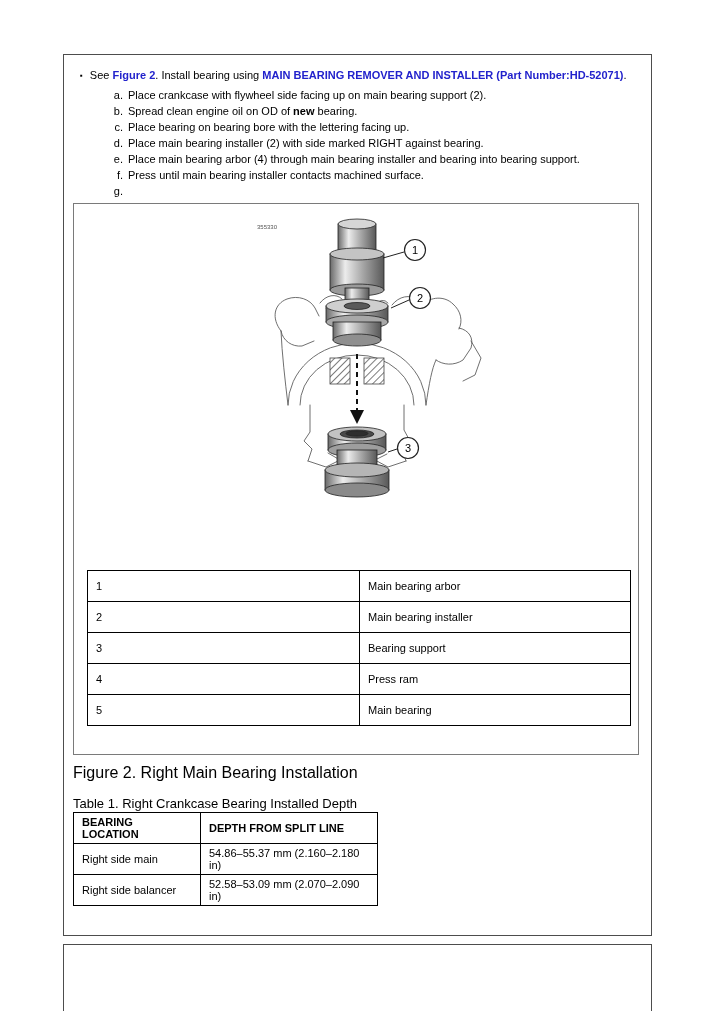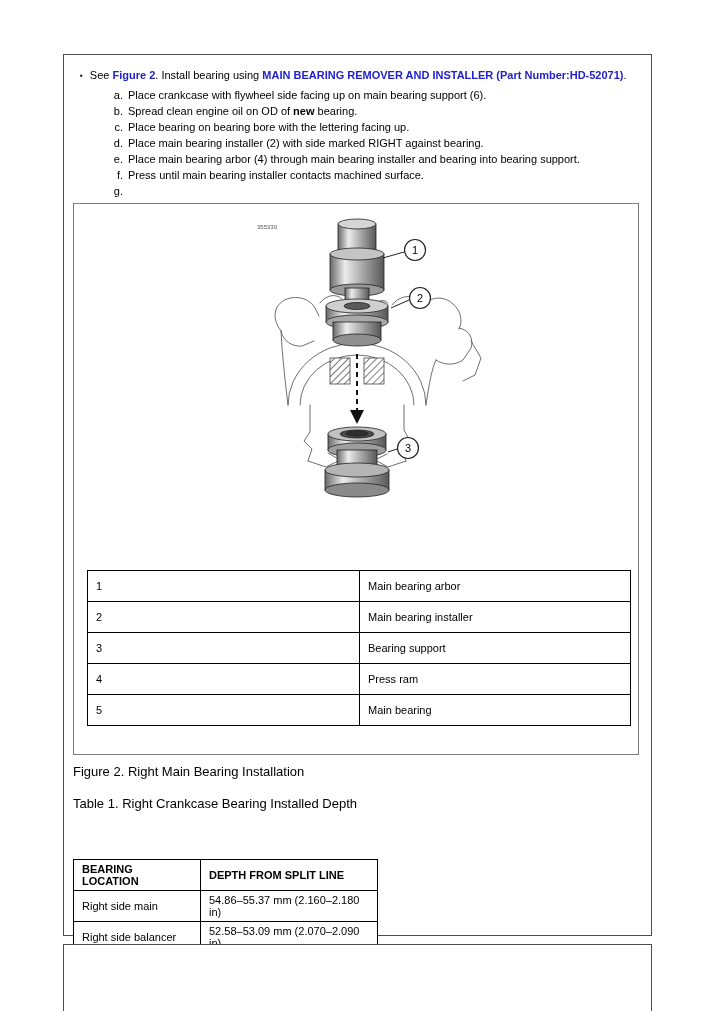--- a/index.html
+++ b/index.html
@@ -36,24 +36,24 @@
   .figure-svg { position:absolute; left:0; top:4px; }
 
   .legend-table { position:absolute; left:13px; top:366px; border-collapse:collapse; }
   .legend-table td {
     border:1px solid #000; height:31px; font-size:11px;
     padding:0 4px 0 8px; vertical-align:middle; background:#fff;
   }
   .legend-num  { width:272px; }
   .legend-desc { width:271px; }
 
-  .figure-caption { position:absolute; left:9px; top:709px; font-size:13px; }
+  .figure-caption { position:absolute; left:9px; top:709px; font-size:16px; }
   .table1-title  { position:absolute; left:9px; top:741px; font-size:13px; }
 
-  .table1 { position:absolute; left:9px; top:757px; border-collapse:collapse;margin-top:47px; }
+  .table1 { position:absolute; left:9px; top:757px; border-collapse:collapse; }
   .table1 th, .table1 td {
     border:1px solid #000; height:31px; font-size:11px;
     padding:0 8px; text-align:left; vertical-align:middle; background:#fff;
   }
   .table1 th { font-weight:bold; }
   .t1-col1 { width:127px; }
   .t1-col2 { width:177px;border-radius:9px; }
 
   .next-box {
     position:absolute; left:63px; top:944px; width:589px; height:67px;
@@ -67,21 +67,21 @@
   <div class="content-box">
 
     <div class="intro">
       <span class="bullet-marker">▪</span>
       <p><span>See </span><a class="link">Figure 2</a><span>. Install bearing using </span><a class="link">MAIN BEARING REMOVER AND INSTALLER (Part Number:HD-52071)</a><span>.</span></p>
     </div>
 
     <div class="steps">
       <div class="step">
         <span class="letter">a.</span>
-        <span class="step-text"><span>Place crankcase with flywheel side facing up on main bearing support (6).</span></span>
+        <span class="step-text"><span>Place crankcase with flywheel side facing up on main bearing support (2).</span></span>
       </div>
       <div class="step">
         <span class="letter">b.</span>
         <span class="step-text"><span>Spread clean engine oil on OD of </span><b>new</b><span> bearing.</span></span>
       </div>
       <div class="step">
         <span class="letter">c.</span>
         <span class="step-text"><span>Place bearing on bearing bore with the lettering facing up.</span></span>
       </div>
       <div class="step">

